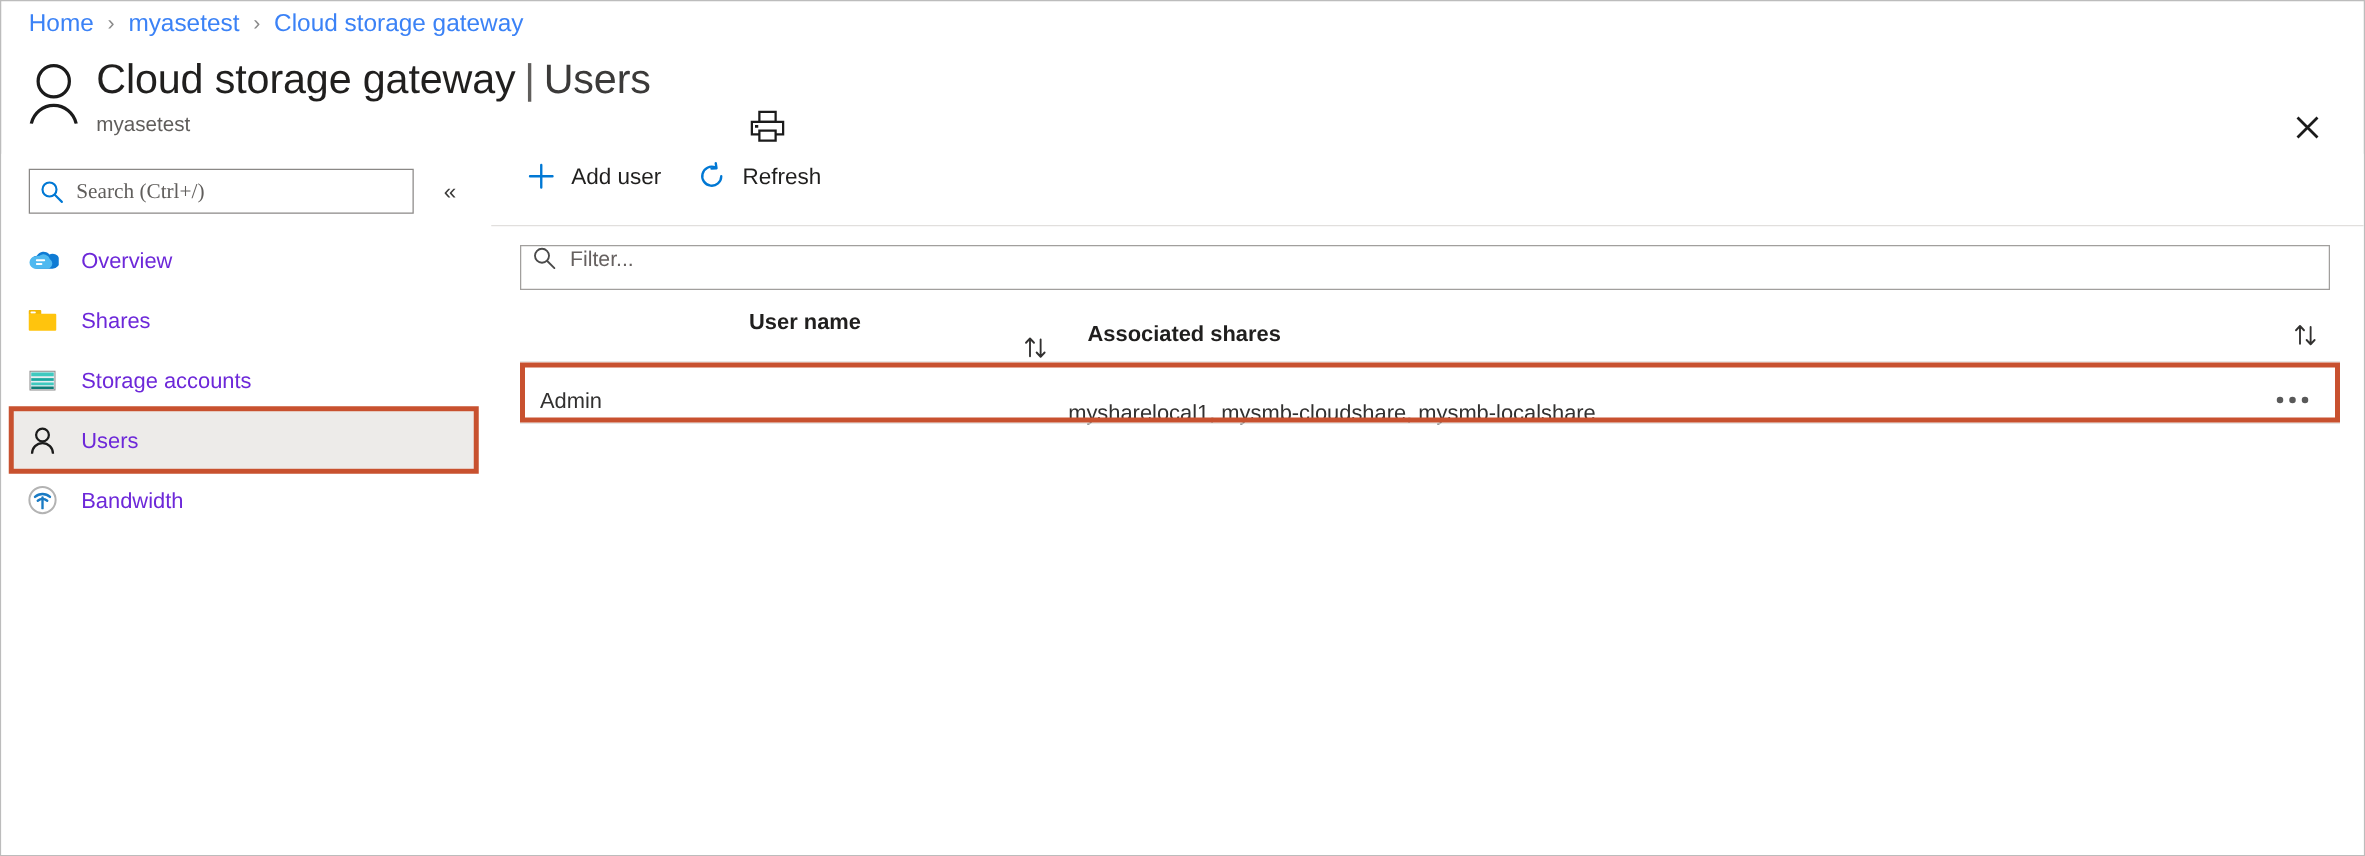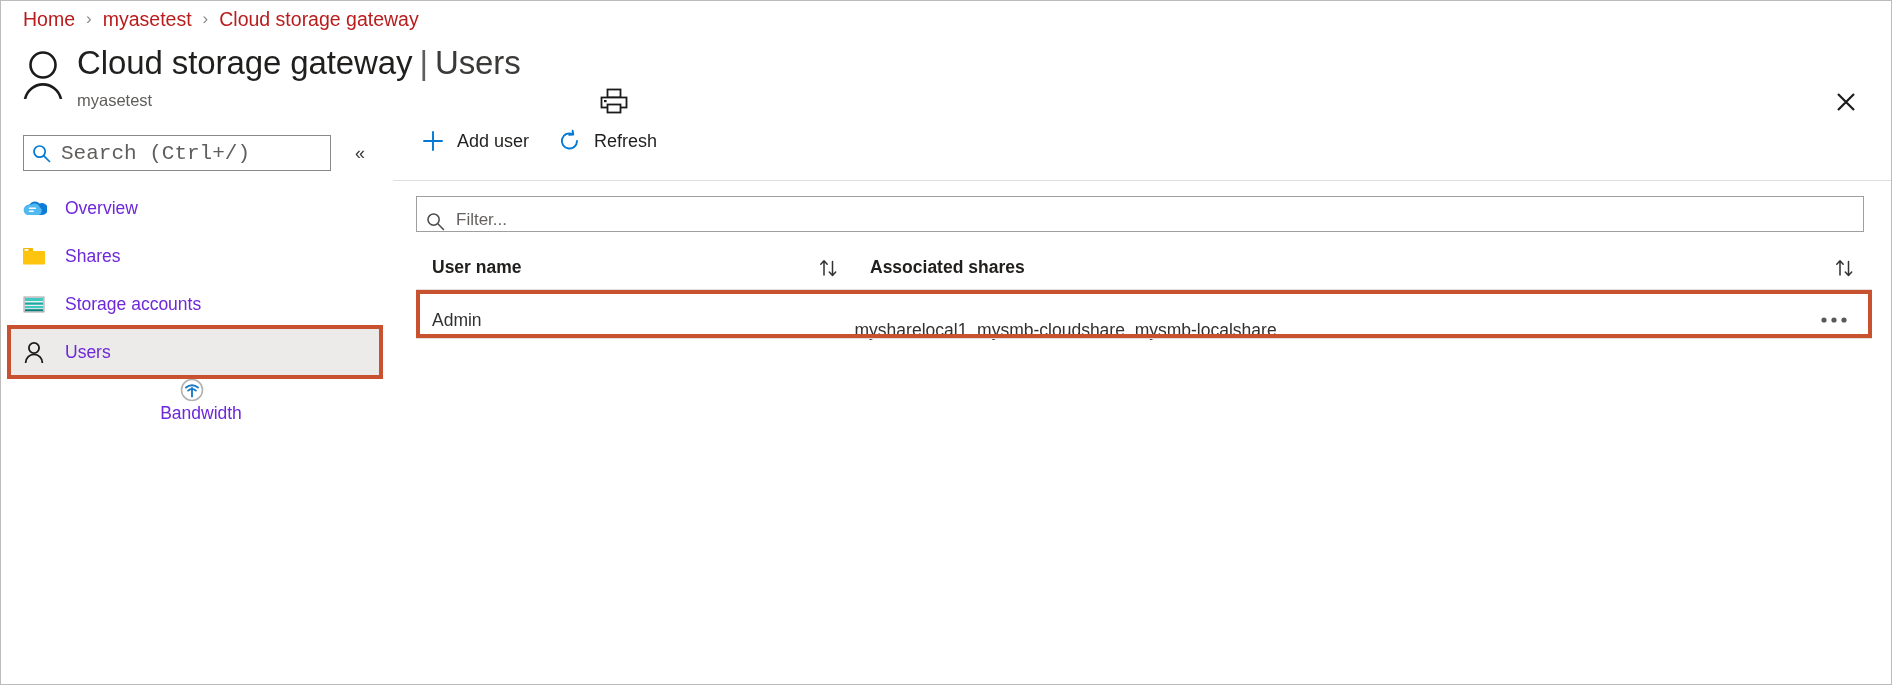--- a/index.html
+++ b/index.html
@@ -25,21 +25,21 @@
 
   
   #breadcrumb {
     position: absolute;
     left: 22px; top: 4px;
     height: 28px;
     display: flex; align-items: center;
     font-size: 19.5px;
   }
   .crumb {
-    color: #b91c1c;
+    color: #3b82f6;
     cursor: pointer;
     white-space: nowrap;
   }
   .crumb-sep {
     color: #8a8a8a;
     margin: 0 11px;
     font-size: 17px;
     line-height: 1;
     transform: translateY(-1px);
   }
@@ -110,22 +110,22 @@
     width: 310px; height: 36px;
     border: 1px solid #8a8886;
     background: #fff;
     display: flex; align-items: center;
     padding: 0 8px;
     cursor: text;
   }
   #search-box .mag { margin-right: 8px; flex: 0 0 auto; display:flex; }
   #search-input {
     border: none; outline: none;
-    font-family: Liberation Mono, monospace;
-    font-size: 21px;
+    font-family: Liberation Serif, serif;
+    font-size: 17px;
     color: #701a75;
     width: 100%;
     background: transparent;
   }
   #search-input::placeholder { color: #605e5c; opacity: 1; }
   #collapse-button {
     margin-left: 16px;
     width: 26px; height: 26px;
     display: flex; align-items: center; justify-content: center;
     cursor: pointer;
@@ -150,21 +150,21 @@
     flex: 0 0 auto;
     display: flex; align-items: center; justify-content: center;
   }
   .nav-item.selected {
     background: #edebe9;
   }
   #nav-overview   { top: 62px; }
   #nav-shares     { top: 110px; }
   #nav-storage    { top: 158px; }
   #nav-users      { top: 206px; }
-  #nav-bandwidth  { top: 254px; flex-direction: column; }
+  #nav-bandwidth  { top: 254px; }
 
   #users-highlight {
     position: absolute;
     left: 6px; top: 202px;
     width: 376px; height: 54px;
     border: 4px solid #c8512f;
     pointer-events: none;
   }
 
   
@@ -197,21 +197,21 @@
     display: flex; align-items: center; justify-content: center;
     color: #0078d4;
   }
 
   #filter-box {
     position: absolute;
     left: 23px; top: 73px;
     width: 1448px; height: 36px;
     border: 1px solid #a19f9d;
     background: #fff;
-    display: flex; align-items: flex-end;
+    display: flex; align-items: flex-start;
     padding: 0 9px;
     cursor: text;
   }
   #filter-box .mag { margin-right: 9px; flex: 0 0 auto; display:flex; }
   #filter-input {
     border: none; outline: none;
     font-family: "Liberation Sans", sans-serif;
     font-size: 17px;
     color: #323130;
     width: 100%;
@@ -238,21 +238,21 @@
     color: #201f1e;
     cursor: pointer;
     position: relative;
   }
   .th .sort-icon {
     margin-left: auto;
     padding-right: 16px;
     color: #323130;
     display: flex; align-items: center;
   }
-  #th-username { width: 440px; padding-left: 16px; }
+  #th-username { width: 440px; padding-left: 16px; flex-direction: column; }
   #th-shares   { width: 1016px; padding-left: 14px; }
 
   #table-body { position: relative; }
   .tr {
     display: flex; align-items: center;
     height: 60px;
     background: #fff;
     cursor: pointer;
   }
   .td {

